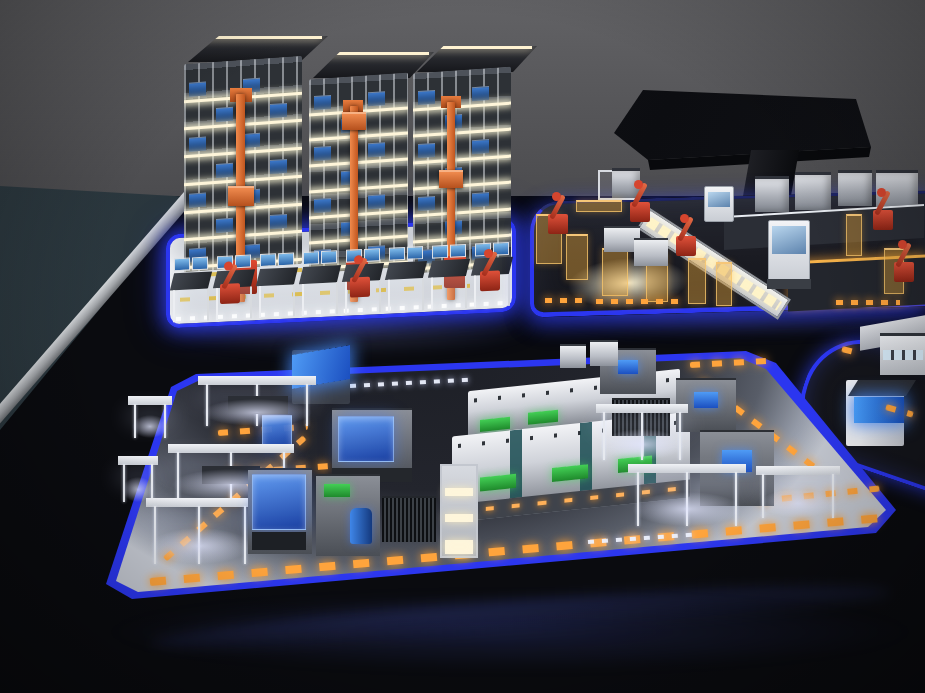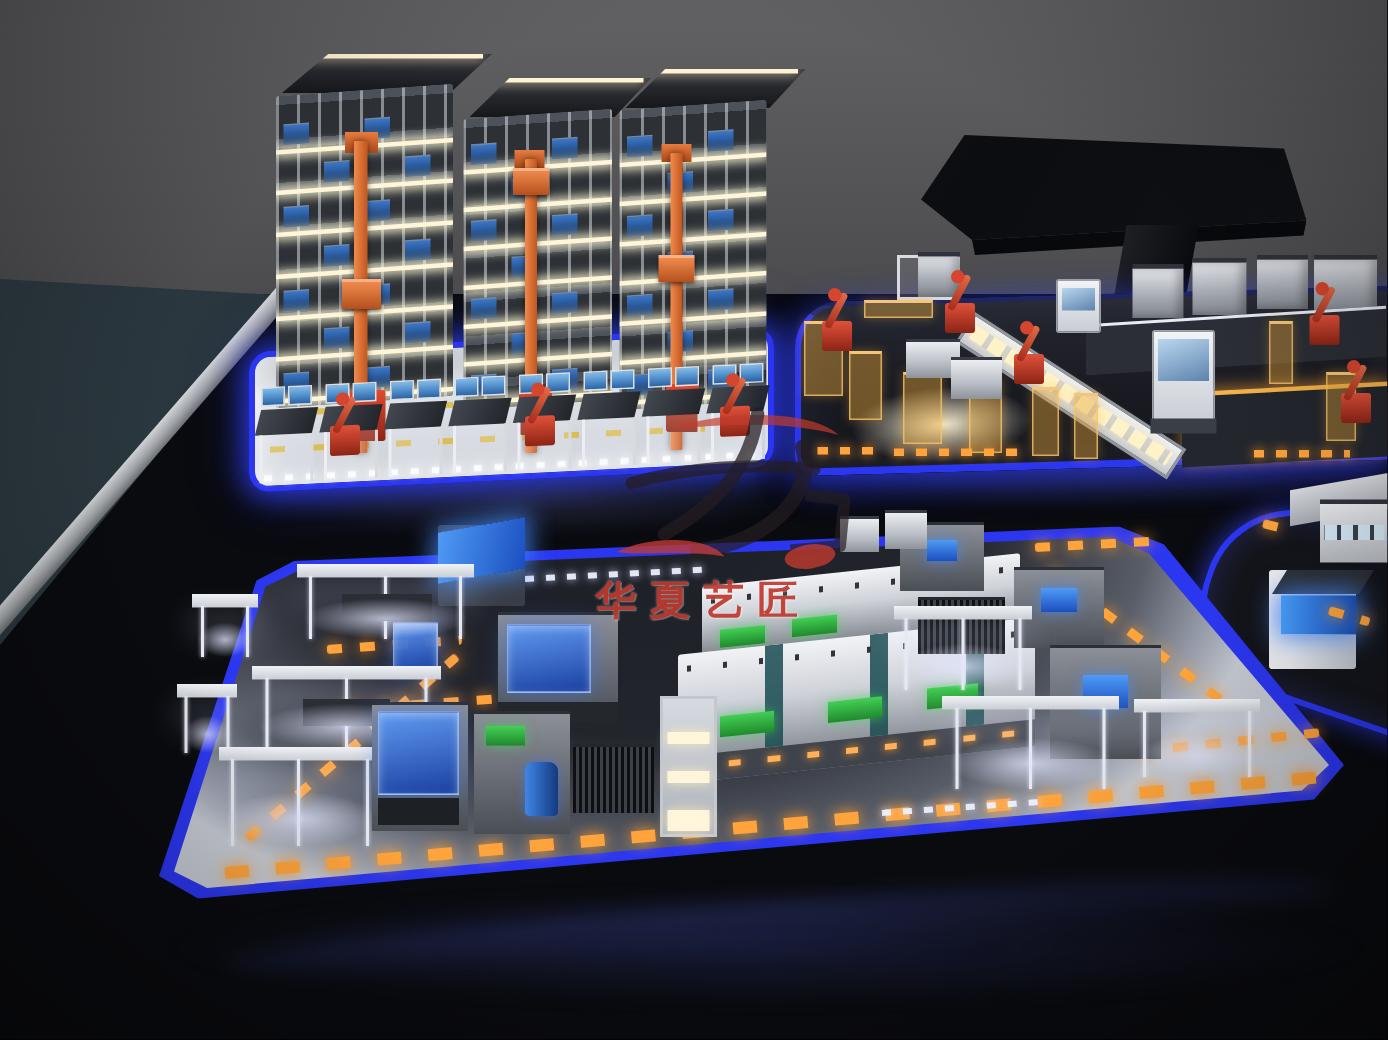--- a/index.html
+++ b/index.html
@@ -573,27 +573,15 @@
   </div>
   <div class="fins" style="left:382px;top:496px;width:54px;height:46px"></div>
   <div class="shelf" style="left:440px;top:464px;width:38px;height:94px">
     <div class="lit" style="top:22px"></div>
     <div class="lit" style="top:48px"></div>
     <div class="lit" style="top:74px;height:14px"></div>
   </div>
 
   <div class="glow" style="left:150px;top:600px;width:740px;height:36px;background:linear-gradient(180deg,rgba(90,110,255,.18),transparent);transform:rotate(-4deg)"></div>
 
-  <div class="watermark">
-    <svg width="230" height="110" viewBox="0 0 230 110">
-      <path d="M62 16 C100 2 158 4 174 20 C136 10 98 13 62 16 Z" fill="#c23b2e" opacity="0.75"></path>
-      <path d="M120 6 C116 36 100 62 58 86" stroke="#241d20" stroke-width="9" fill="none" opacity="0.8" stroke-linecap="round"></path>
-      <path d="M36 52 C72 42 116 38 158 43" stroke="#241d20" stroke-width="8" fill="none" opacity="0.8" stroke-linecap="round"></path>
-      <path d="M150 28 C160 58 128 92 80 97" stroke="#241d20" stroke-width="10" fill="none" opacity="0.75" stroke-linecap="round"></path>
-      <path d="M152 60 L178 63 L175 94 L142 97" stroke="#241d20" stroke-width="8" fill="none" opacity="0.75" stroke-linejoin="round"></path>
-      <path d="M26 98 C50 86 88 88 98 101 C70 96 45 101 26 98 Z" fill="#c23b2e" opacity="0.85"></path>
-      <ellipse cx="155" cy="101" rx="17" ry="8" fill="#c23b2e" opacity="0.85" transform="rotate(-8 155 101)"></ellipse>
-    </svg>
-    <div class="wm-text">华夏艺匠</div>
-  </div>
 
   <div class="vignette"></div>
 </div>
 
 </body></html>

